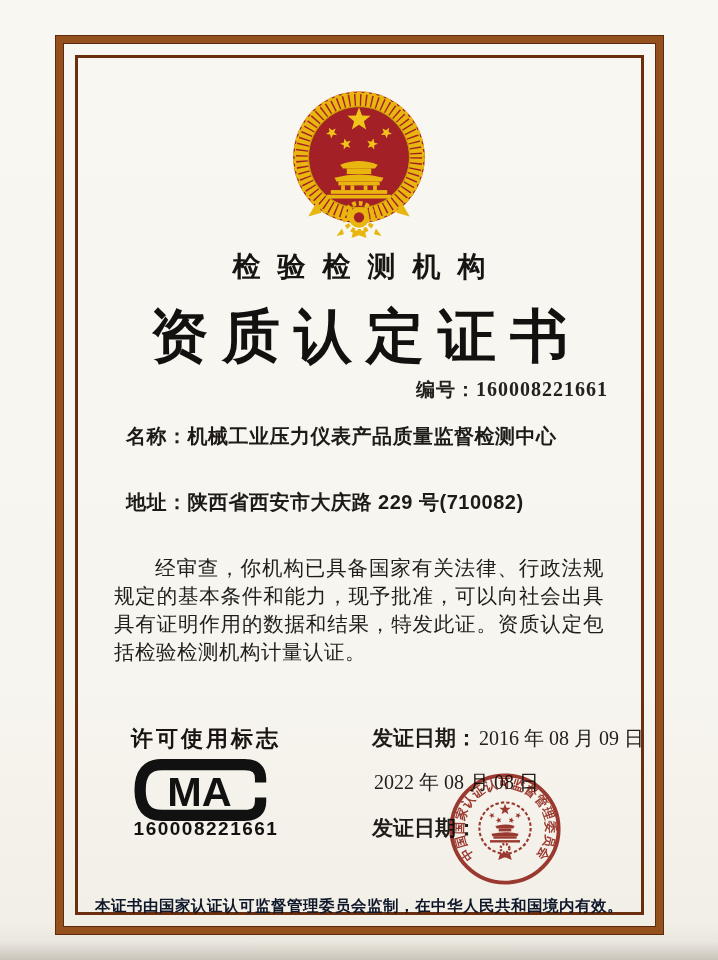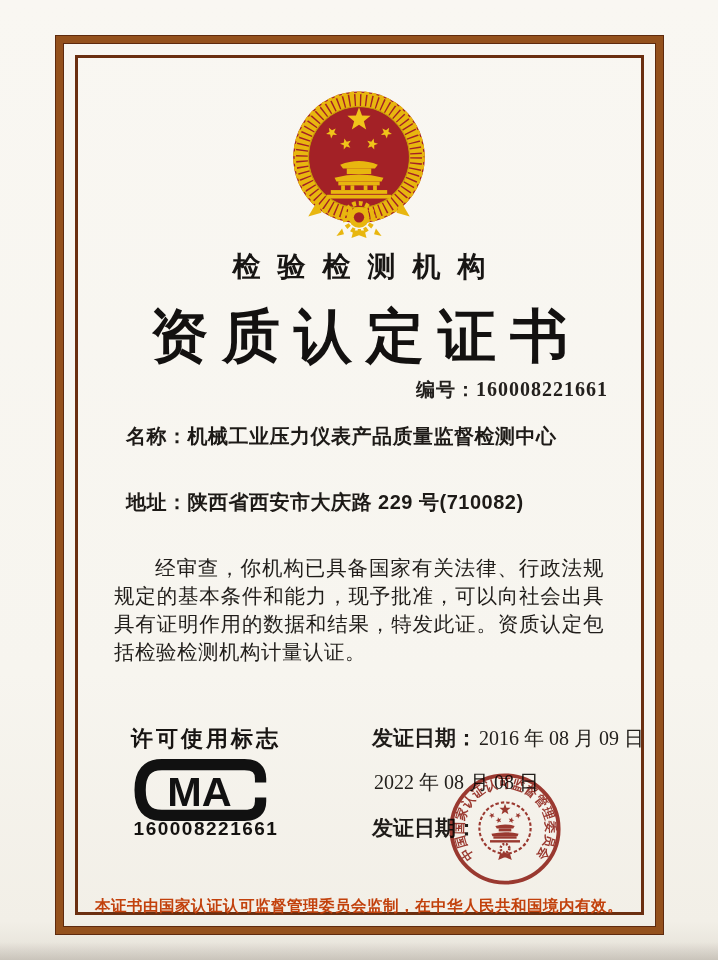--- a/index.html
+++ b/index.html
@@ -87,21 +87,21 @@
   }
   
   .seal {
     position:absolute; left:447px; top:771px;
     mix-blend-mode:multiply; opacity:0.92;
   }
   
   .footer {
     position:absolute; left:0; right:0; top:896px; text-align:center;
     font-family:"Liberation Sans", sans-serif;
-    font-size:15.5px; font-weight:600; color:#c2410c; letter-spacing:0.5px;
+    font-size:15.5px; font-weight:600; color:#0f172a; letter-spacing:0.5px;
   }
 </style>
 </head>
 <body>
 
 <div class="photo"></div>
 
 <div class="frame-outer">
   <div class="frame-inner"></div>
 </div>

